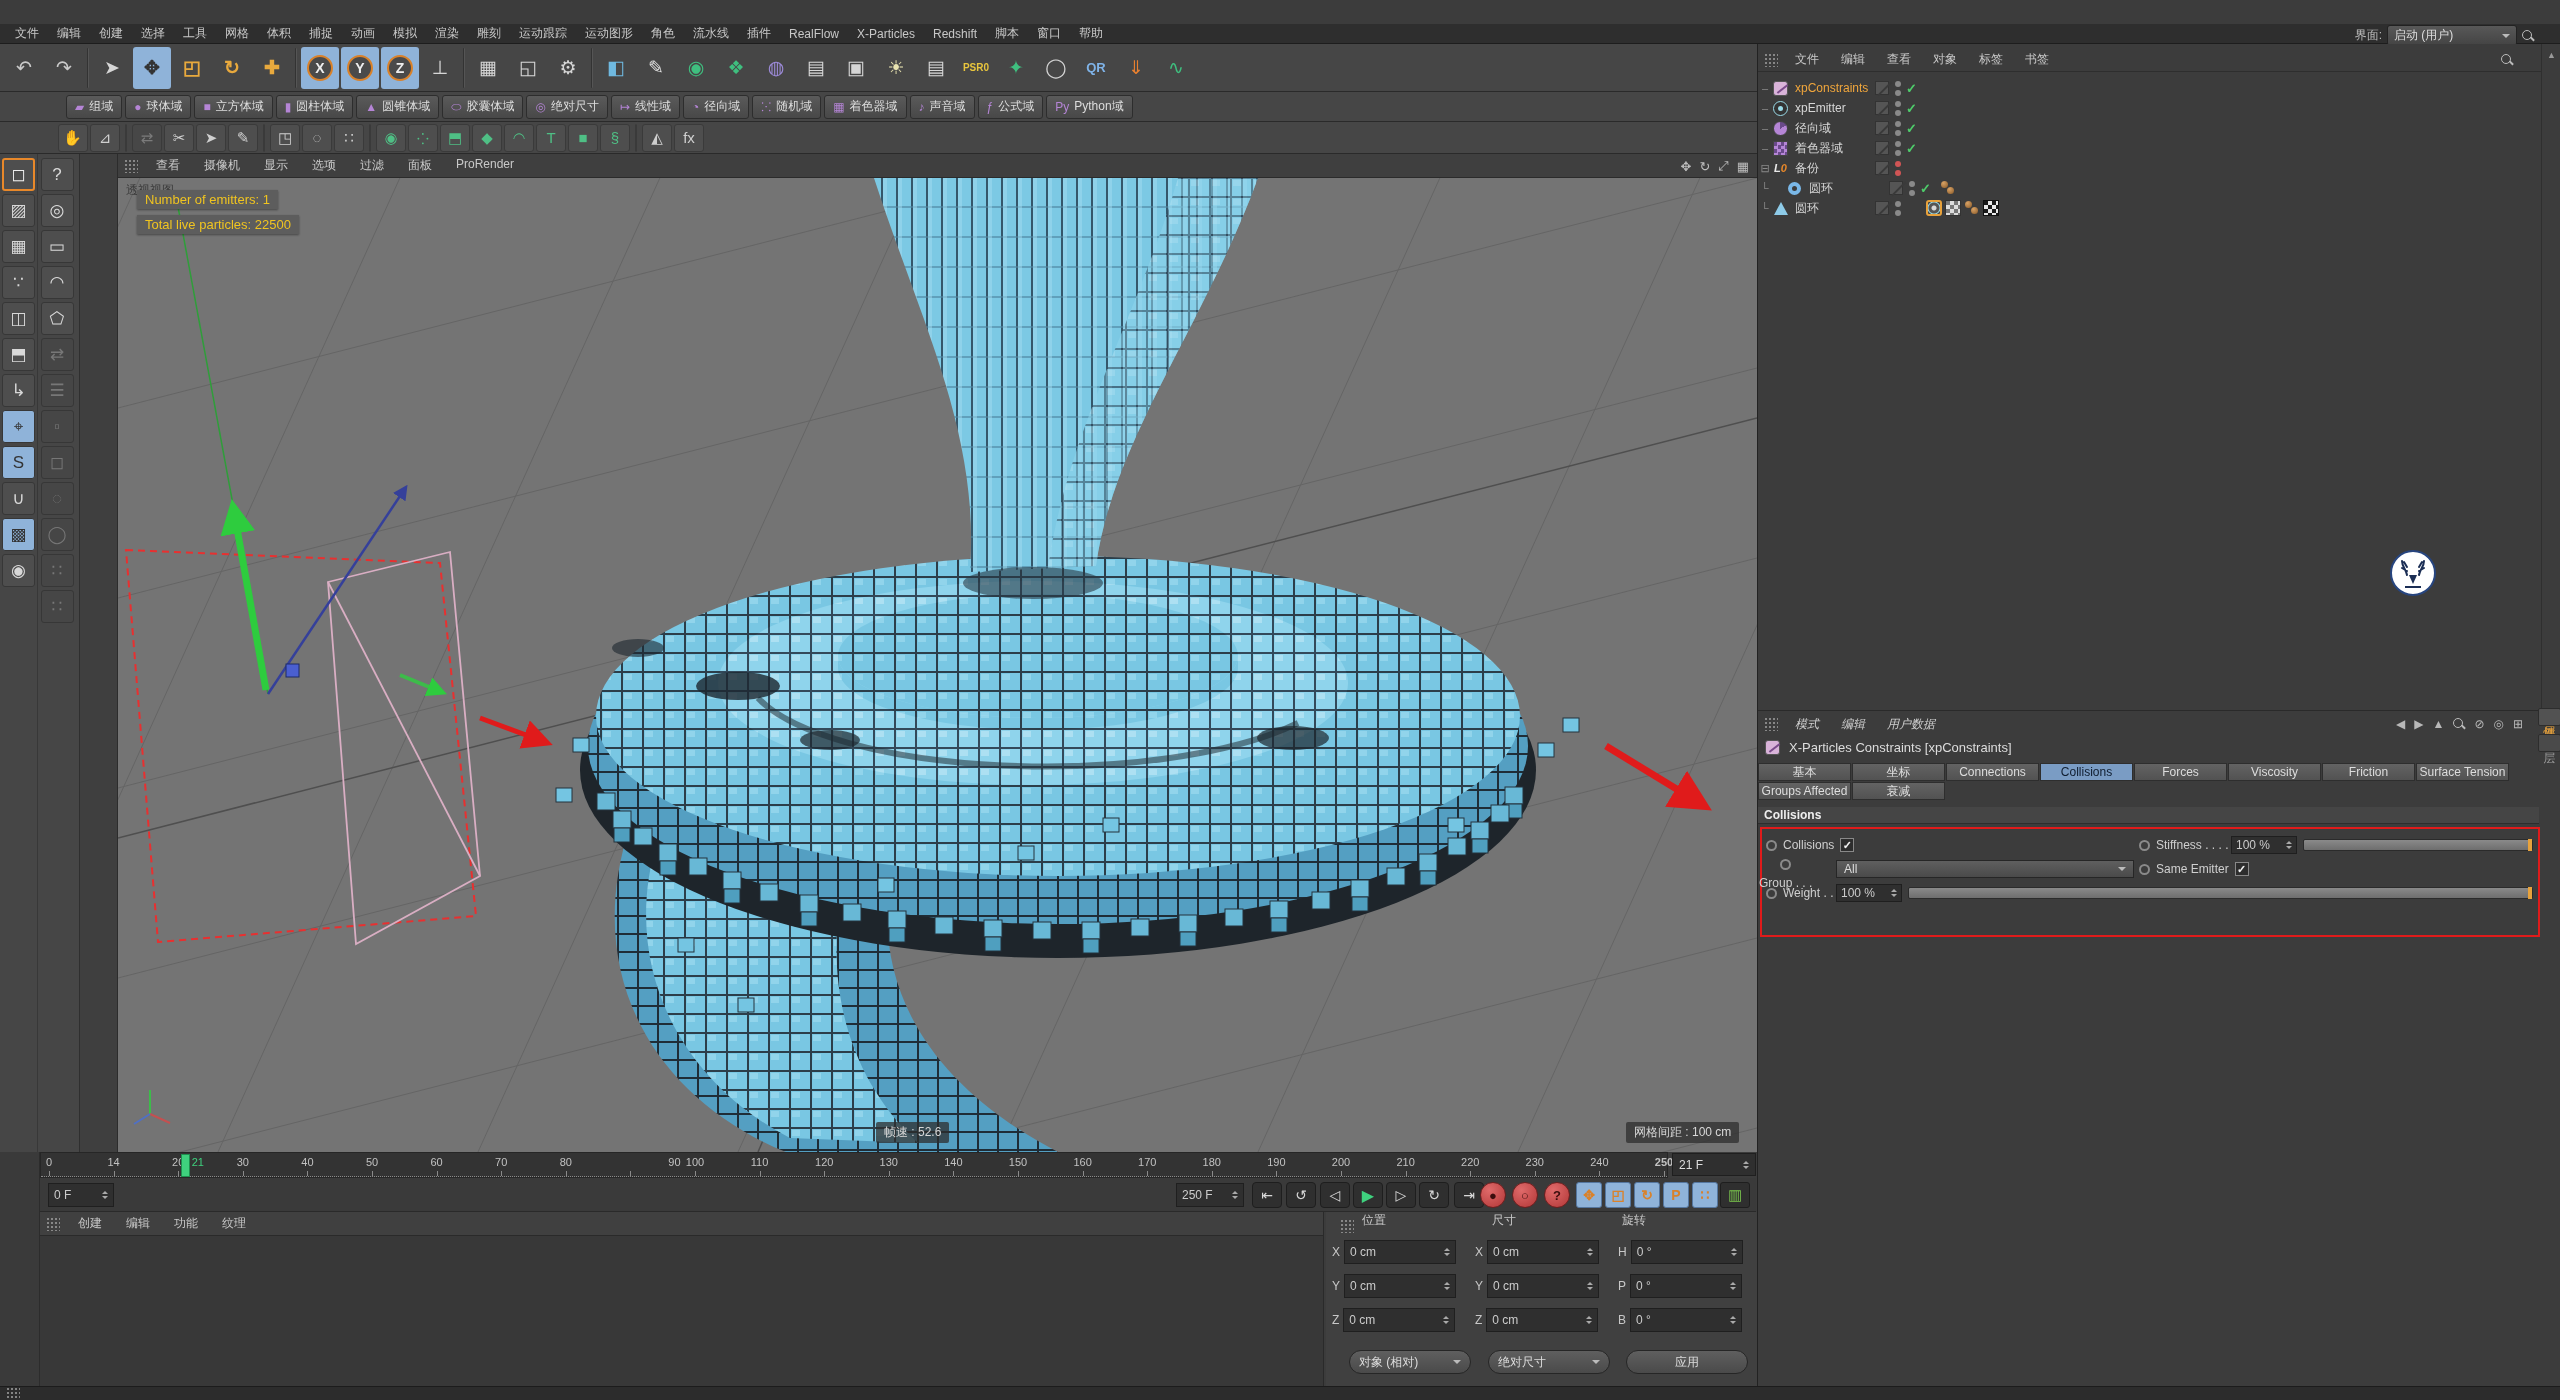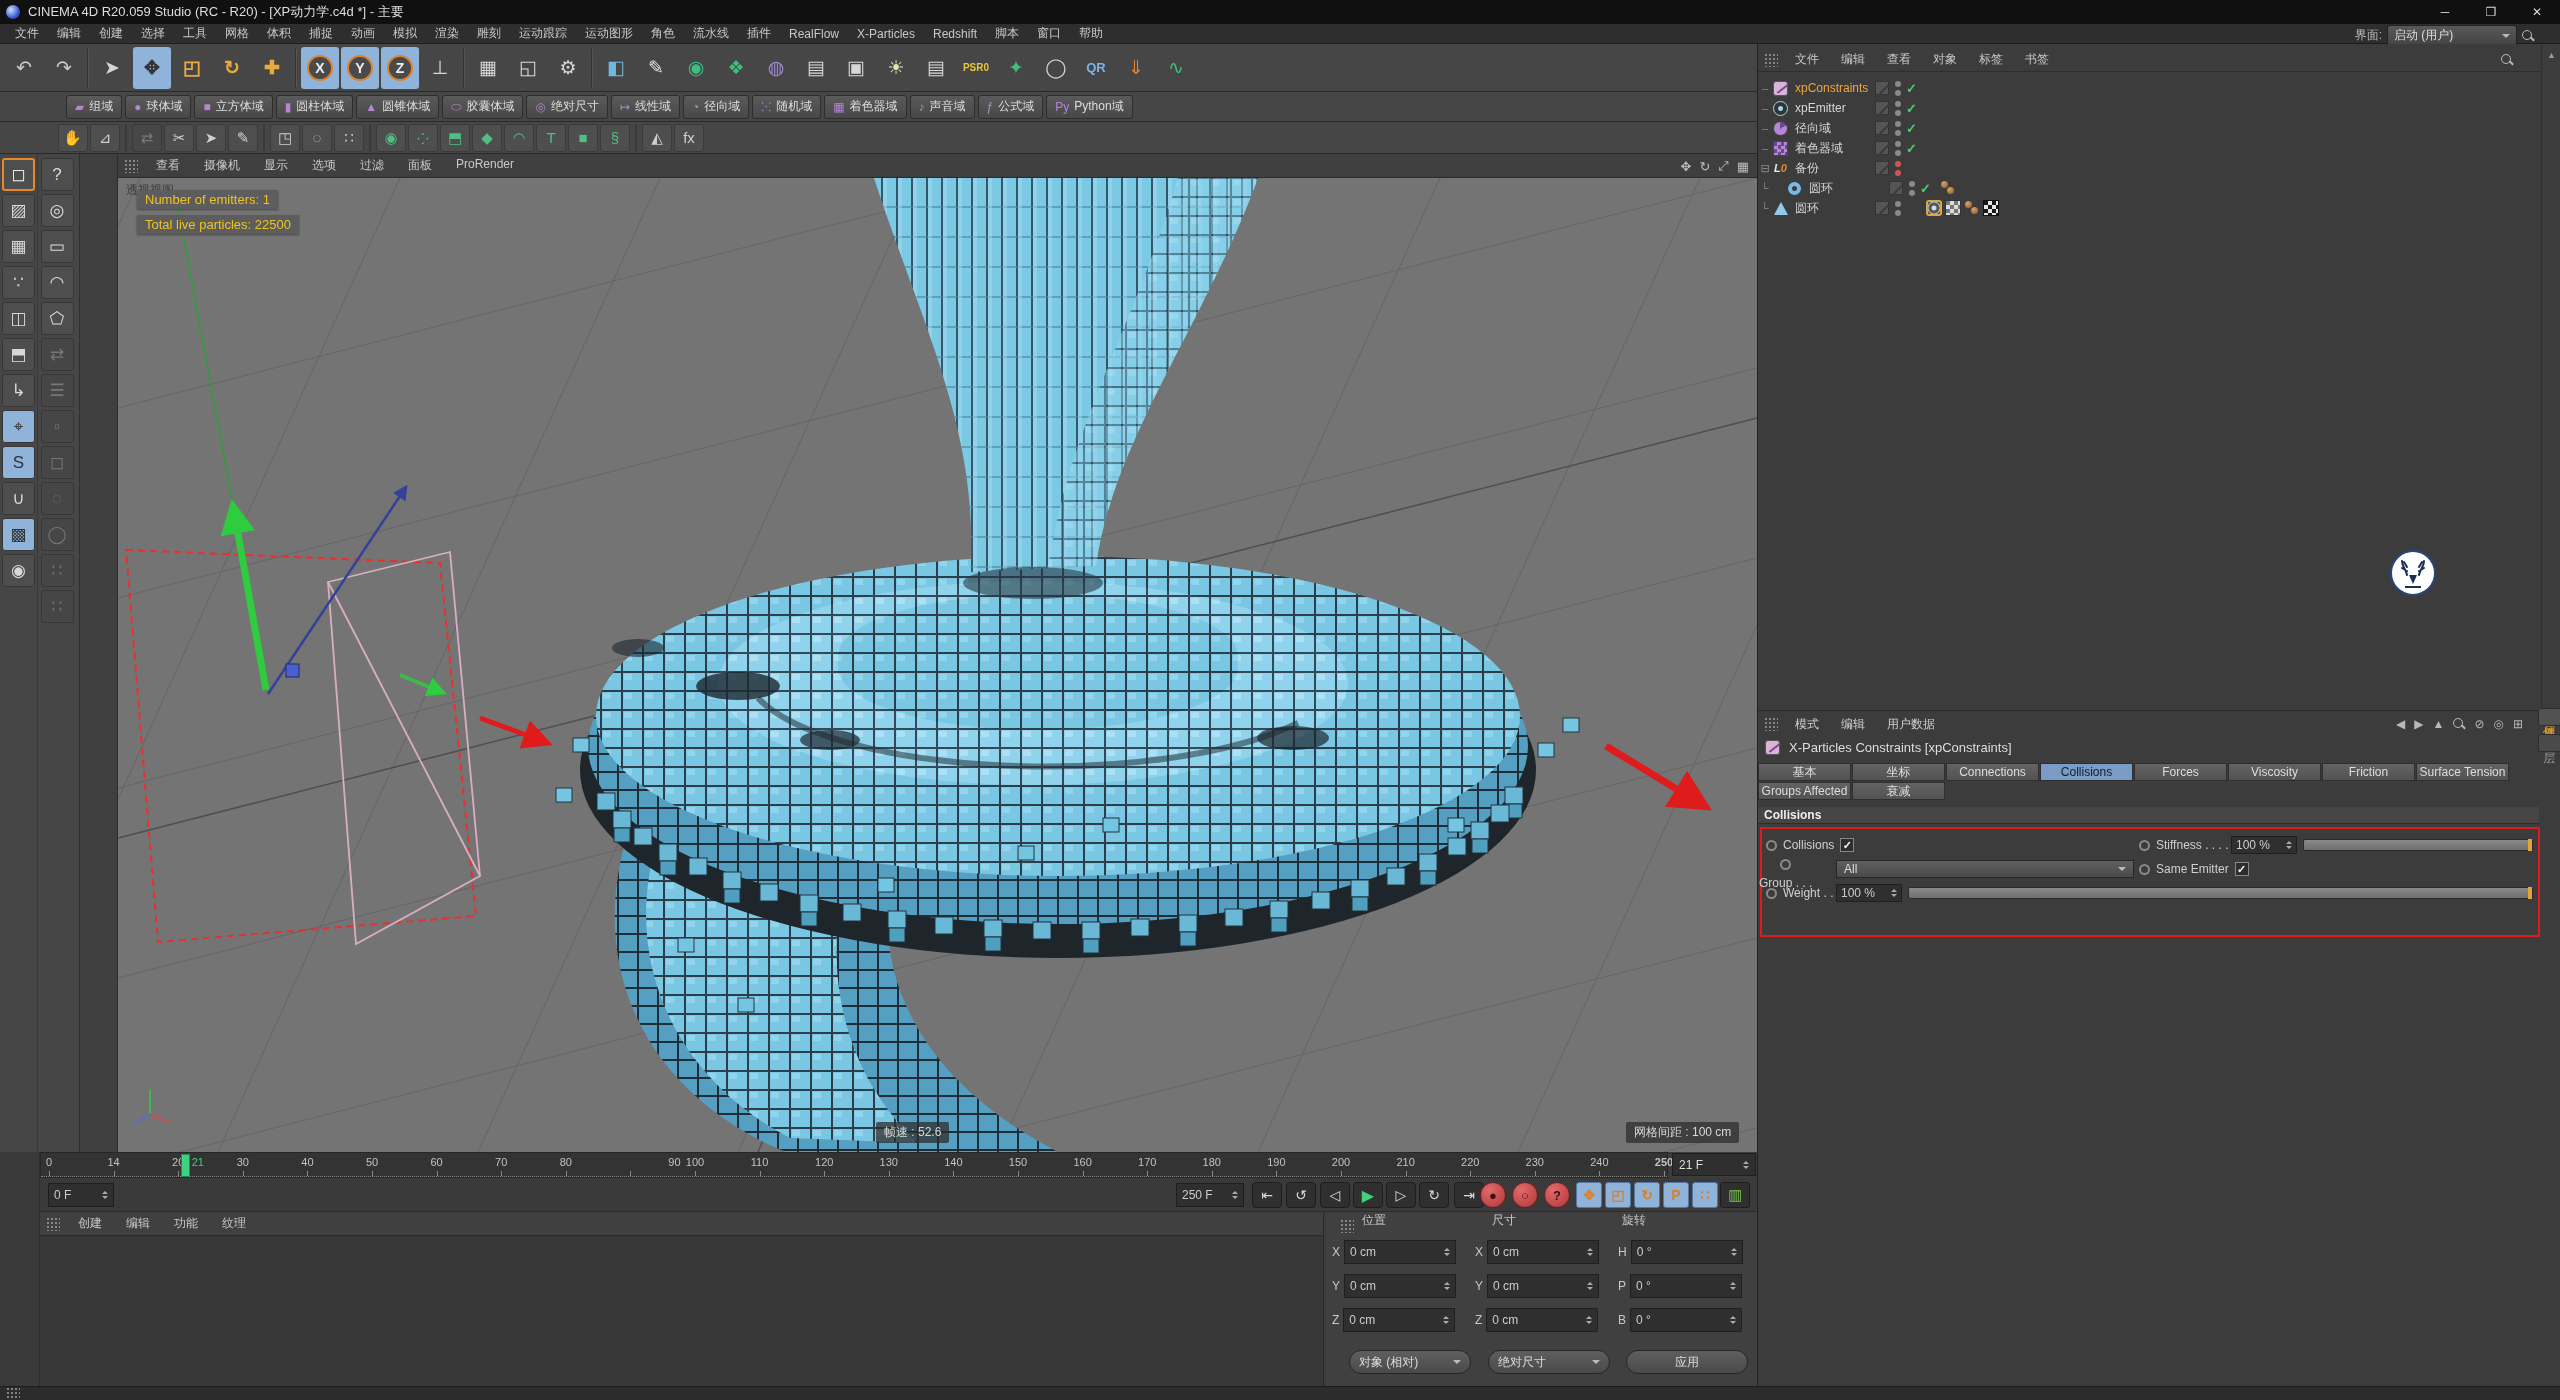--- a/index.html
+++ b/index.html
@@ -129,21 +129,21 @@
   .oi-lod-null{color:#e8e8e8;font-size:11px;font-weight:bold;}
   .oi-lod-null b{color:#e8882a;}
   .oi-torus-spline{width:13px;height:13px;border-radius:50%;border:4px solid #7ab8e8;}
   .oi-cone-ring{width:0;height:0;border-left:7px solid transparent;border-right:7px solid transparent;border-bottom:13px solid #8ecbe8;}
   
   #deerbadge{position:absolute;left:631px;top:505px;width:48px;height:48px;}
 
   
   #am{position:absolute;left:0;top:666px;width:803px;height:676px;background:#3c3c3c;border-top:1px solid #2a2a2a;font-size:12px;color:#cfcfcf;}
   #ammenu{position:absolute;left:0;top:2px;width:781px;height:22px;display:flex;align-items:center;}
-  #ammenu .mi{padding:0 11px;}
+  #ammenu .mi{padding:0 11px;font-style:italic;}
   #amicons{position:absolute;right:16px;top:0;height:22px;display:flex;align-items:center;gap:9px;color:#b8b8b8;font-size:12px;}
   #amtitle{position:absolute;left:6px;top:28px;display:flex;align-items:center;gap:8px;color:#ddd;font-size:13px;}
   .amtabs{position:absolute;left:0;display:flex;gap:1px;}
   .amtab{width:93px;height:18px;background:linear-gradient(#636363,#525252);border:1px solid #2e2e2e;color:#ddd;display:flex;align-items:center;justify-content:center;font-size:12px;white-space:nowrap;}
   .amtab.st-active{background:#7a9cc4;color:#101e30;}
   #amsection{position:absolute;left:0;top:96px;width:781px;height:17px;background:#454545;border-bottom:1px solid #2d2d2d;color:#eee;font-weight:bold;padding-left:6px;display:flex;align-items:center;}
   #redbox{position:absolute;left:2px;top:116px;width:780px;height:110px;border:2px solid #e01b1b;}
   .actl{position:absolute;display:flex;align-items:center;gap:6px;height:20px;}
   .animdot{width:11px;height:11px;border-radius:50%;border:2px solid #8a8a8a;flex:none;}
   .chk{width:14px;height:14px;background:#2d2d2d;border:1px solid #888;color:#f2f2f2;display:flex;align-items:center;justify-content:center;font-size:11px;font-weight:bold;}
@@ -159,29 +159,20 @@
   #statusbar{position:absolute;left:0;top:1386px;width:2560px;height:14px;background:#2c2c2c;border-top:1px solid #1c1c1c;display:flex;align-items:center;}
   .spin{display:flex;flex-direction:column;gap:2px;margin-left:4px;}
   .spin i{width:0;height:0;border:3px solid transparent;border-bottom-color:#aaa;}
   .spin i.dn{border-bottom-color:transparent;border-top-color:#aaa;}
 </style>
 </head>
 <body>
 
 <div id="win">
 
-  <div id="titlebar">
-    <span id="appicon"></span>
-    <span>CINEMA 4D R20.059 Studio (RC - R20) - [XP动力学.c4d *] - 主要</span>
-    <div id="wincontrols">
-      <span>─</span>
-      <span>❐</span>
-      <span>✕</span>
-    </div>
-  </div>
 
   <div id="menubar">
     <span style="width:6px"></span>
     <div style="display:flex;align-items:center;">
 
     <span class="mi">文件</span>
         <span class="mi">编辑</span>
         <span class="mi">创建</span>
         <span class="mi">选择</span>
         <span class="mi">工具</span>

